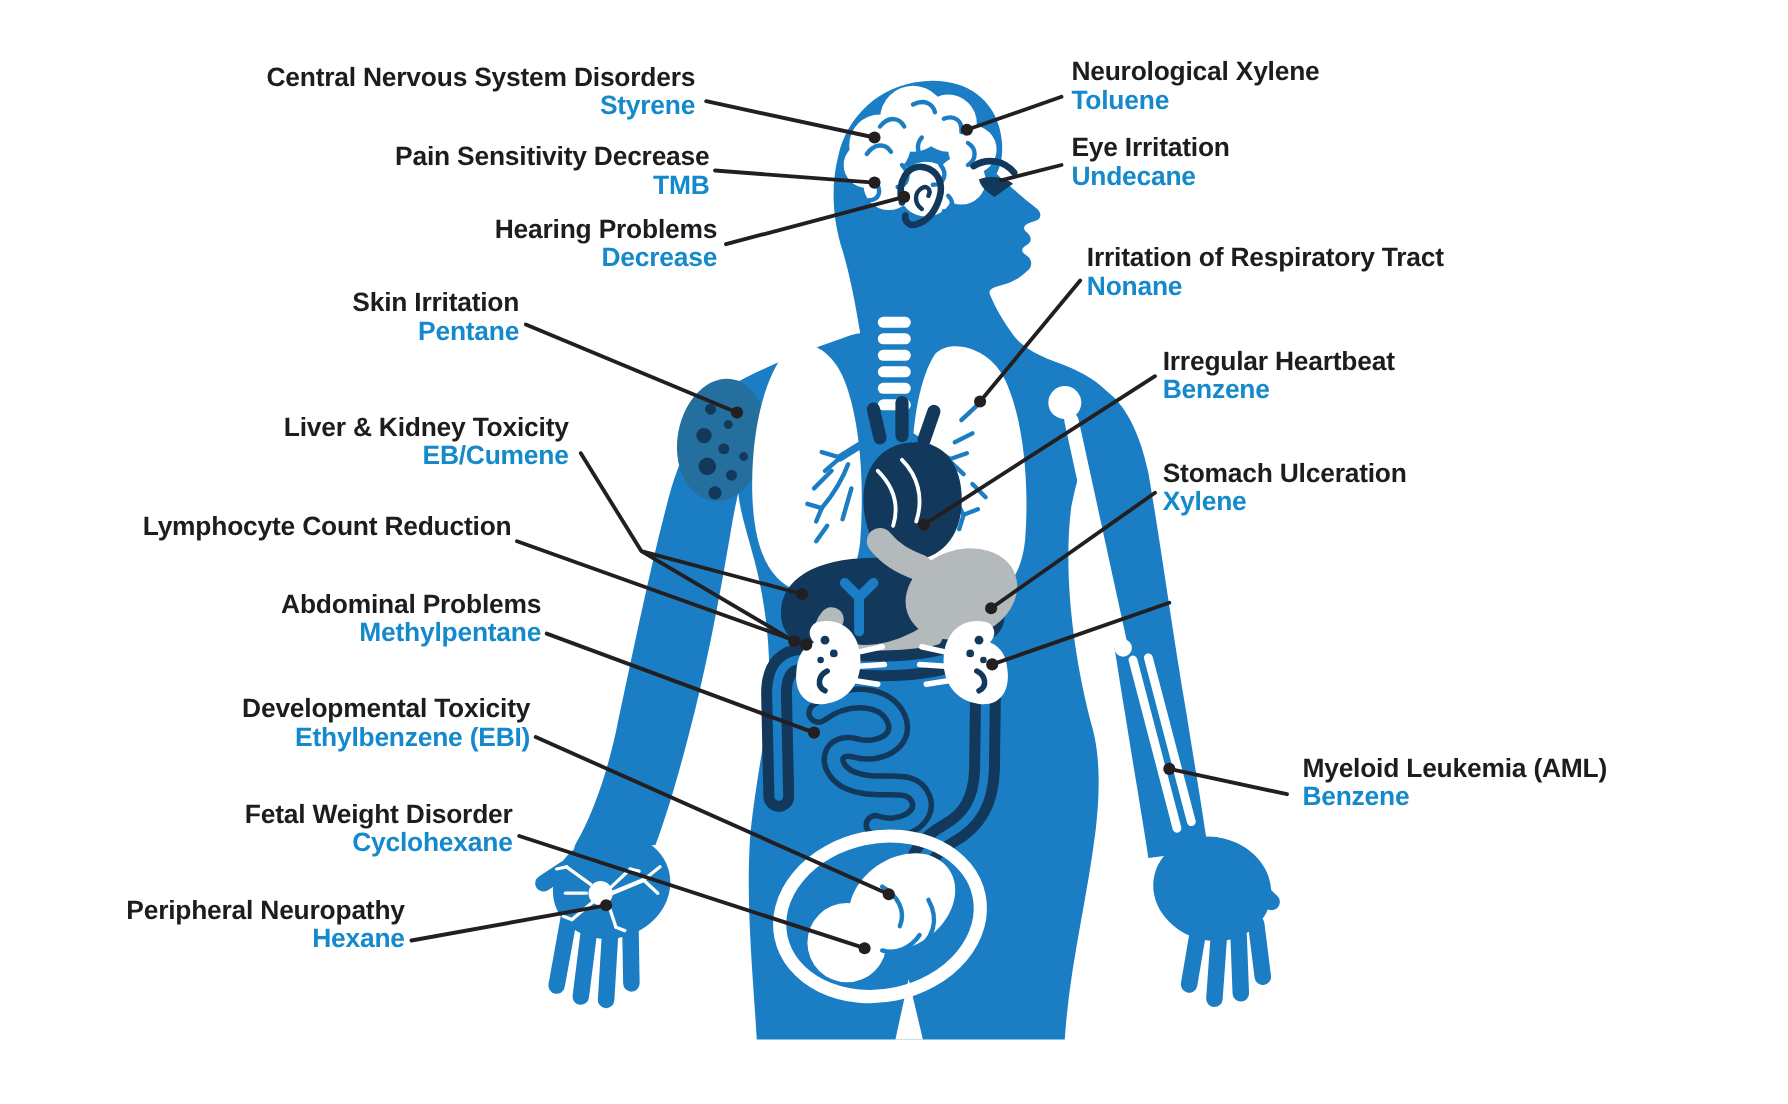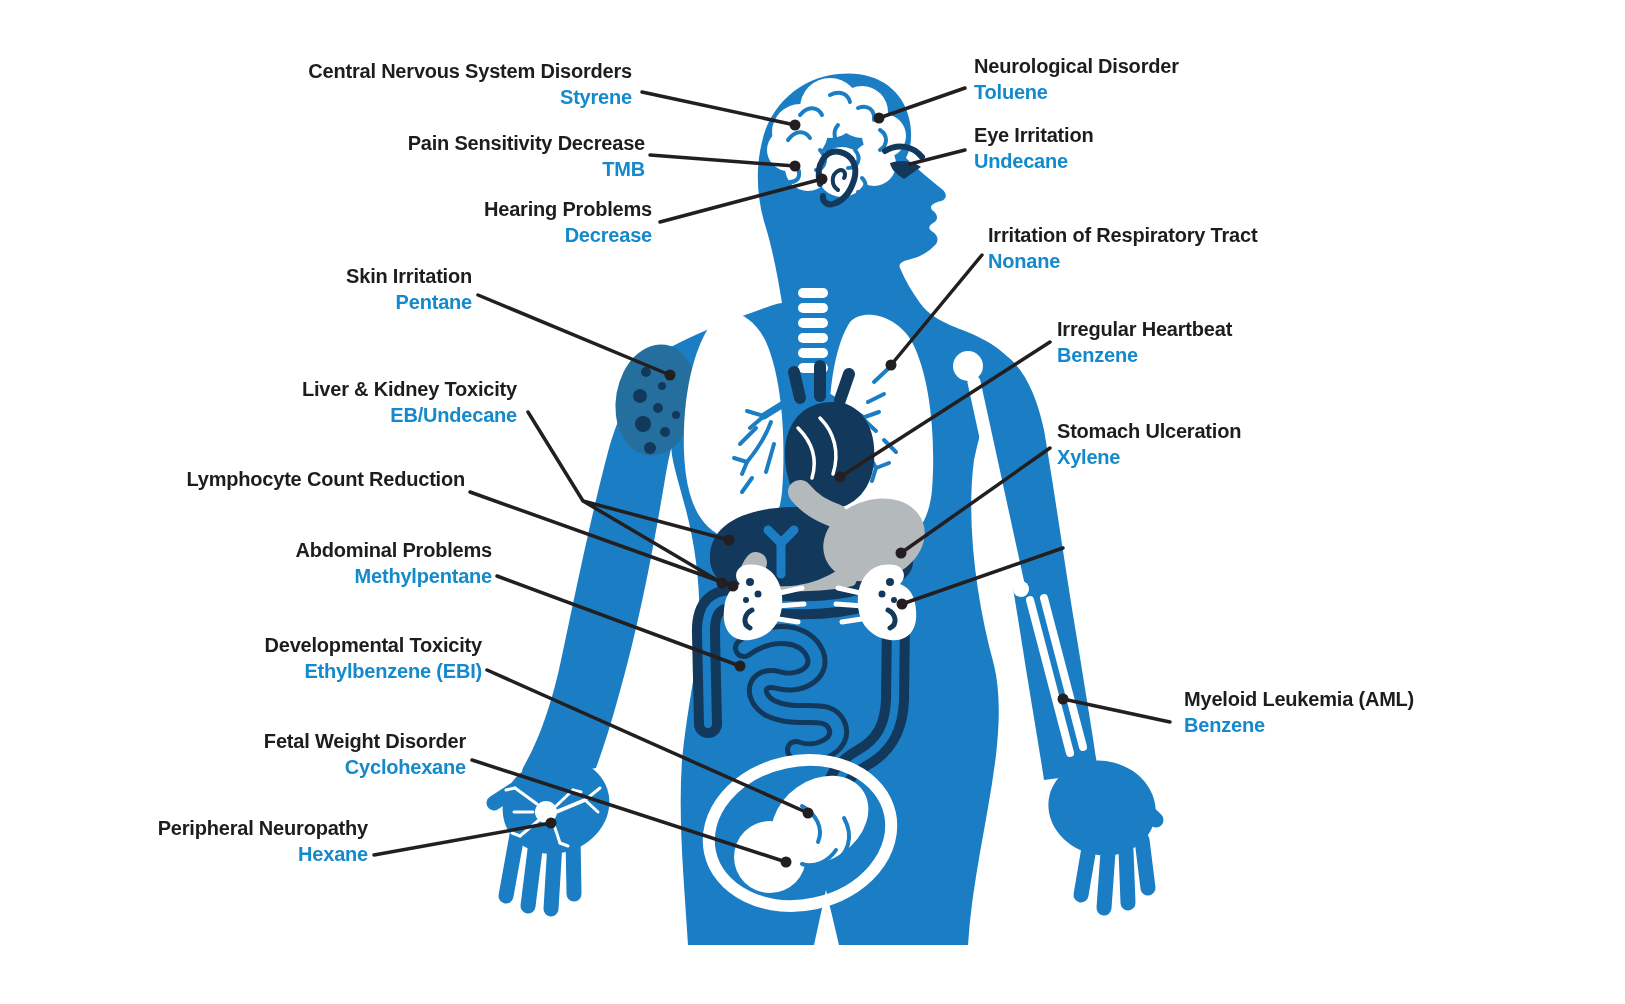--- a/index.html
+++ b/index.html
@@ -3,21 +3,21 @@
 <meta charset="utf-8">
 <style>
   :root{
     --body-blue:#1b7ec4; --navy:#12395b; --gray:#b4b9bc; --patch:#256f9e;
     --line:#231f20; --label:#1d1d1b; --chem:#1489cb; --bg:#ffffff;
   }
   html,body{margin:0;padding:0;background:var(--bg);}
   .stage{position:relative;width:1625px;height:1004px;background:var(--bg);
          overflow:hidden;font-family:"Liberation Sans",sans-serif;}
   .stage svg{position:absolute;left:0;top:0;}
-  .lab{position:absolute;line-height:26px;font-weight:bold;font-size:20px;
+  .lab{position:absolute;line-height:26px;font-weight:bold;font-size:24px;
        letter-spacing:-0.2px;white-space:nowrap;}
   .lab .t{display:block;color:var(--label);}
   .lab .c{display:block;color:var(--chem);}
   .lab.al-r{text-align:right;}
   .lab.al-l{text-align:left;}
   
   .fb{fill:var(--body-blue);} .fn{fill:var(--navy);} .fw{fill:#fff;} .fg{fill:var(--gray);}
   .fp{fill:var(--patch);} .fk{fill:var(--line);}
   .sb{stroke:var(--body-blue);fill:none;stroke-linecap:round;stroke-linejoin:round;}
   .sn{stroke:var(--navy);fill:none;stroke-linecap:round;stroke-linejoin:round;}
@@ -343,21 +343,21 @@
   <div class="lab al-r" style="right:973px;top:196px">
     <span class="t">Hearing Problems</span>
     <span class="c">Decrease</span>
   </div>
   <div class="lab al-r" style="right:1153px;top:263px">
     <span class="t">Skin Irritation</span>
     <span class="c">Pentane</span>
   </div>
   <div class="lab al-r" style="right:1108px;top:376px">
     <span class="t">Liver &amp; Kidney Toxicity</span>
-    <span class="c">EB/Undecane</span>
+    <span class="c">EB/Cumene</span>
   </div>
   <div class="lab al-r" style="right:1160px;top:466px">
     <span class="t">Lymphocyte Count Reduction</span>
   </div>
   <div class="lab al-r" style="right:1133px;top:537px">
     <span class="t">Abdominal Problems</span>
     <span class="c">Methylpentane</span>
   </div>
   <div class="lab al-r" style="right:1159px;top:728px">
     <span class="t">Fetal Weight Disorder</span>
@@ -366,21 +366,21 @@
   <div class="lab al-r" style="right:1143px;top:632px">
     <span class="t">Developmental Toxicity</span>
     <span class="c">Ethylbenzene (EBI)</span>
   </div>
   <div class="lab al-r" style="right:1257px;top:815px">
     <span class="t">Peripheral Neuropathy</span>
     <span class="c">Hexane</span>
   </div>
 
   <div class="lab al-l" style="left:974px;top:53px">
-    <span class="t">Neurological Disorder</span>
+    <span class="t">Neurological Xylene</span>
     <span class="c">Toluene</span>
   </div>
   <div class="lab al-l" style="left:974px;top:122px">
     <span class="t">Eye Irritation</span>
     <span class="c">Undecane</span>
   </div>
   <div class="lab al-l" style="left:988px;top:222px">
     <span class="t">Irritation of Respiratory Tract</span>
     <span class="c">Nonane</span>
   </div>

